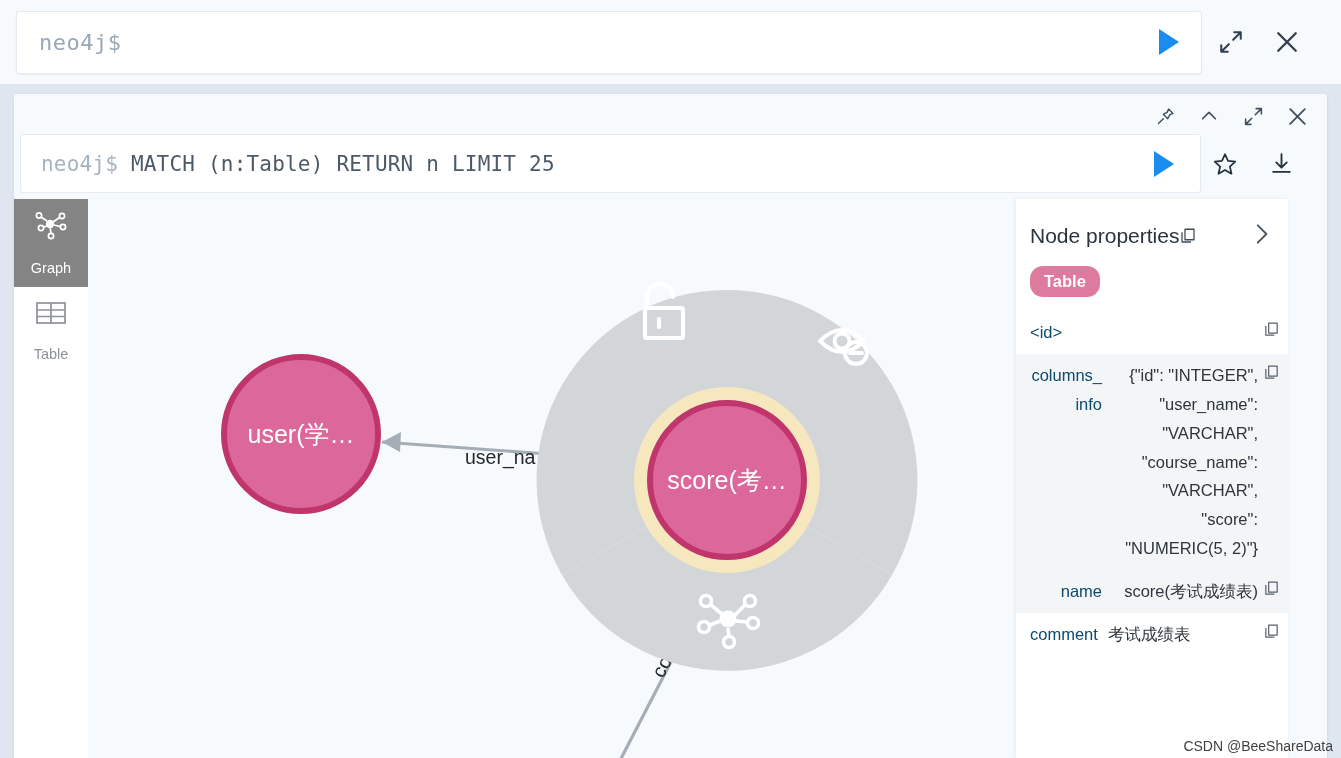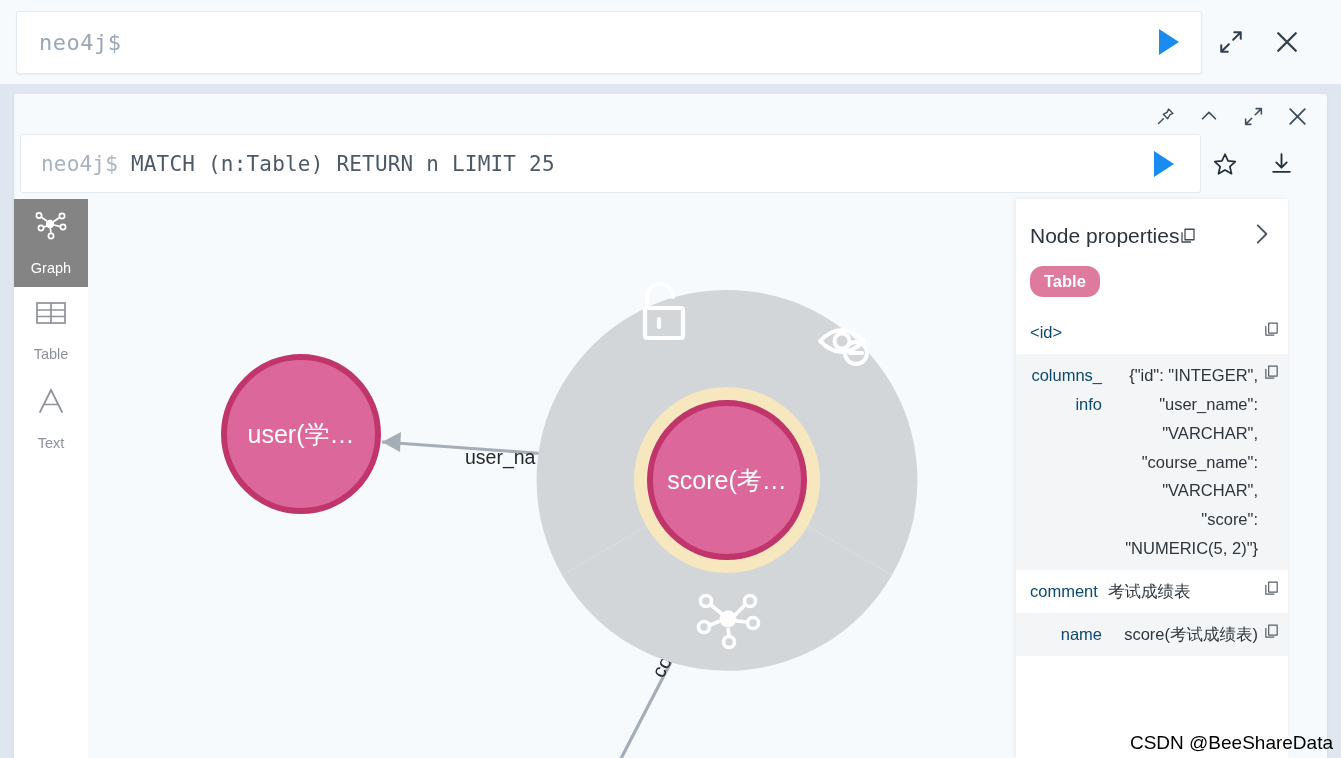--- a/index.html
+++ b/index.html
@@ -138,21 +138,21 @@
   .prop-row.alt { background: #f4f5f7; text-align: right; }
   .prop-key {
     width: 78px; flex: none; font-weight: normal;
     color: #0c4a6e; word-break: break-all; padding-right: 6px;
   }
   .prop-val { flex: 1; color: #2d353d; word-break: break-word; padding-right: 30px; }
   .copy-ic { position: absolute; right: 8px; top: 10px; color: #55606b; cursor: pointer; }
 
   #watermark {
     position: absolute; right: 8px; bottom: 4px;
-    font-size: 19px; color: #000000;
+    font-size: 14px; color: #404040;
     font-family: "Liberation Sans", sans-serif;
     pointer-events: none; white-space: nowrap;
   }
 </style>
 </head>
 <body>
 
 <div id="top-bar">
   <div id="top-editor">
     <div id="top-prompt">neo4j$</div>
@@ -240,26 +240,20 @@
     </div>
 
     <div class="vtab">
       <svg width="32" height="26" viewBox="0 0 32 26" fill="none" stroke="currentColor" stroke-width="1.7">
         <rect x="2" y="3" width="28" height="20"></rect>
         <path d="M2 10 h28 M2 16.5 h28 M16 3 v20"></path>
       </svg>
       <span class="vlabel">Table</span>
     </div>
 
-    <div class="vtab">
-      <svg width="30" height="28" viewBox="0 0 30 28" fill="none" stroke="currentColor" stroke-width="1.7" stroke-linecap="round">
-        <path d="M4 25 L15 3 L26 25 M8.5 17.5 h13"></path>
-      </svg>
-      <span class="vlabel">Text</span>
-    </div>
 
   </div>
 
   <div id="canvas">
     <svg id="graph-svg" width="1239" height="559">
 
       <g>
         <line x1="460" y1="255" x2="294" y2="243" stroke="#a5adb6" stroke-width="3.2"></line>
         <polygon points="294,243 313,233 312,253" fill="#a5adb6"></polygon>
       </g>
@@ -345,33 +339,33 @@
 
     <div class="prop-row alt">
       <div class="prop-key">columns_info</div>
       <div class="prop-val">{"id": "INTEGER", "user_name": "VARCHAR", "course_name": "VARCHAR", "score": "NUMERIC(5, 2)"}</div>
       <svg class="copy-ic" width="17" height="17" viewBox="0 0 24 24" fill="none" stroke="currentColor" stroke-width="1.7" stroke-linejoin="round">
         <rect x="8" y="3" width="12" height="14"></rect>
           <path d="M16 20 H4 V7"></path>
       </svg>
     </div>
 
+    <div class="prop-row alt">
+      <div class="prop-key">name</div>
+      <div class="prop-val">score(考试成绩表)</div>
+      <svg class="copy-ic" width="17" height="17" viewBox="0 0 24 24" fill="none" stroke="currentColor" stroke-width="1.7" stroke-linejoin="round">
+        <rect x="8" y="3" width="12" height="14"></rect>
+          <path d="M16 20 H4 V7"></path>
+      </svg>
+    </div>
+
     <div class="prop-row">
       <div class="prop-key">comment</div>
       <div class="prop-val">考试成绩表</div>
       <svg class="copy-ic" width="17" height="17" viewBox="0 0 24 24" fill="none" stroke="currentColor" stroke-width="1.7" stroke-linejoin="round">
         <rect x="8" y="3" width="12" height="14"></rect>
           <path d="M16 20 H4 V7"></path>
       </svg>
     </div>
-
-    <div class="prop-row alt">
-      <div class="prop-key">name</div>
-      <div class="prop-val">score(考试成绩表)</div>
-      <svg class="copy-ic" width="17" height="17" viewBox="0 0 24 24" fill="none" stroke="currentColor" stroke-width="1.7" stroke-linejoin="round">
-        <rect x="8" y="3" width="12" height="14"></rect>
-          <path d="M16 20 H4 V7"></path>
-      </svg>
-    </div>
   </div>
 </div>
 
 <div id="watermark">CSDN @BeeShareData</div>
 
 </body></html>

